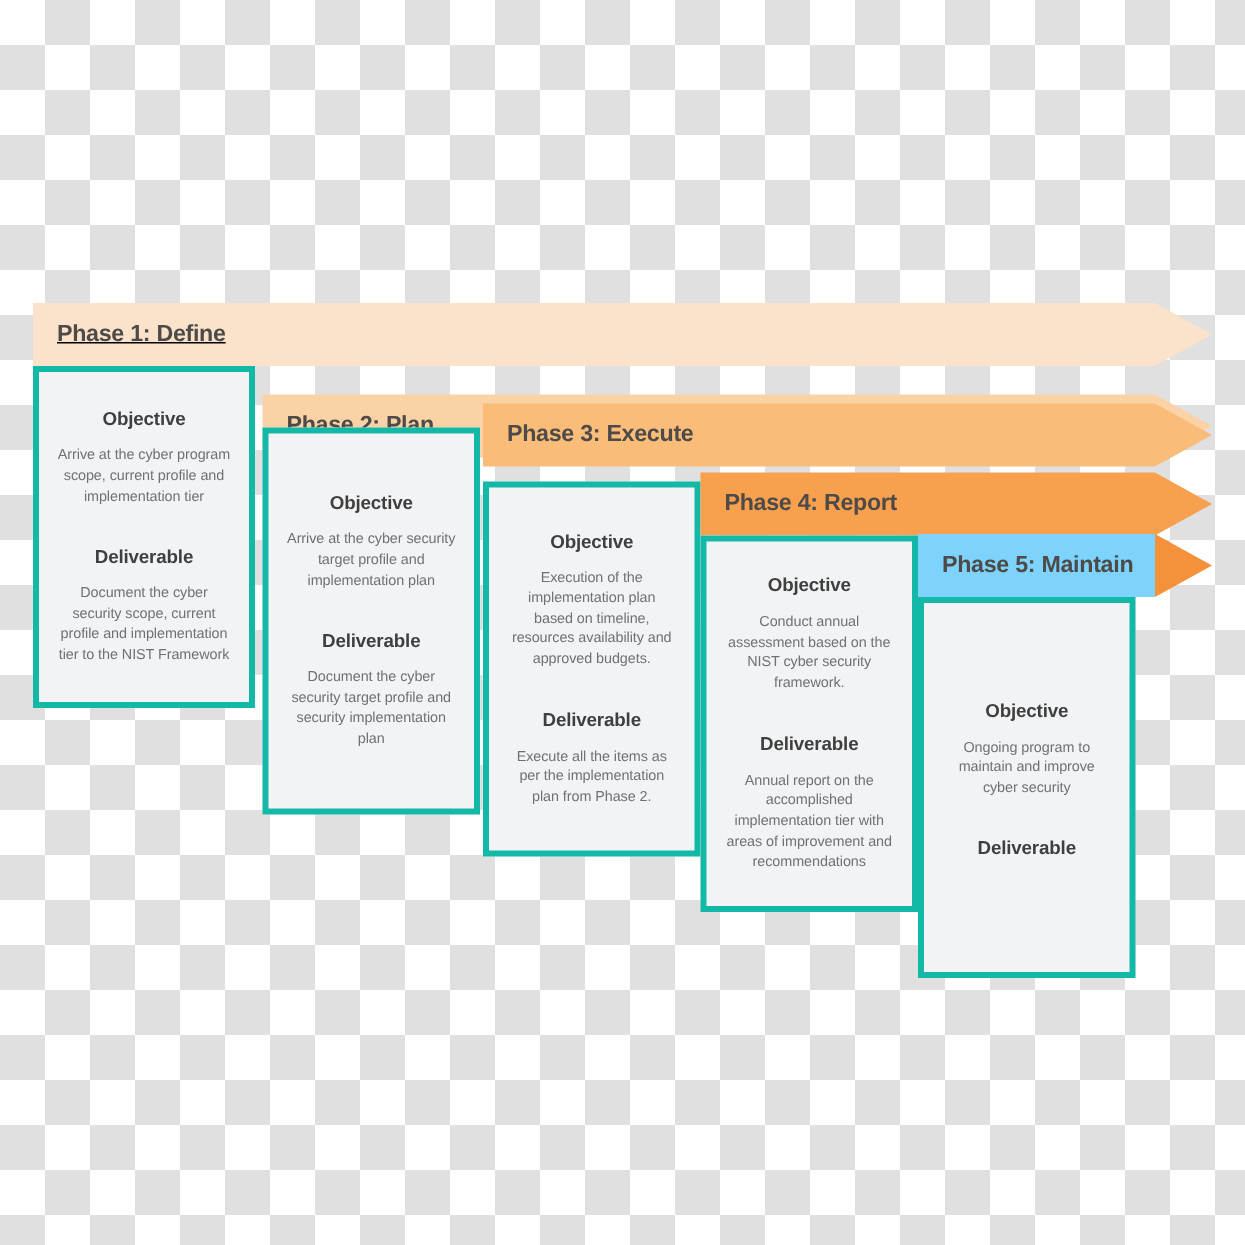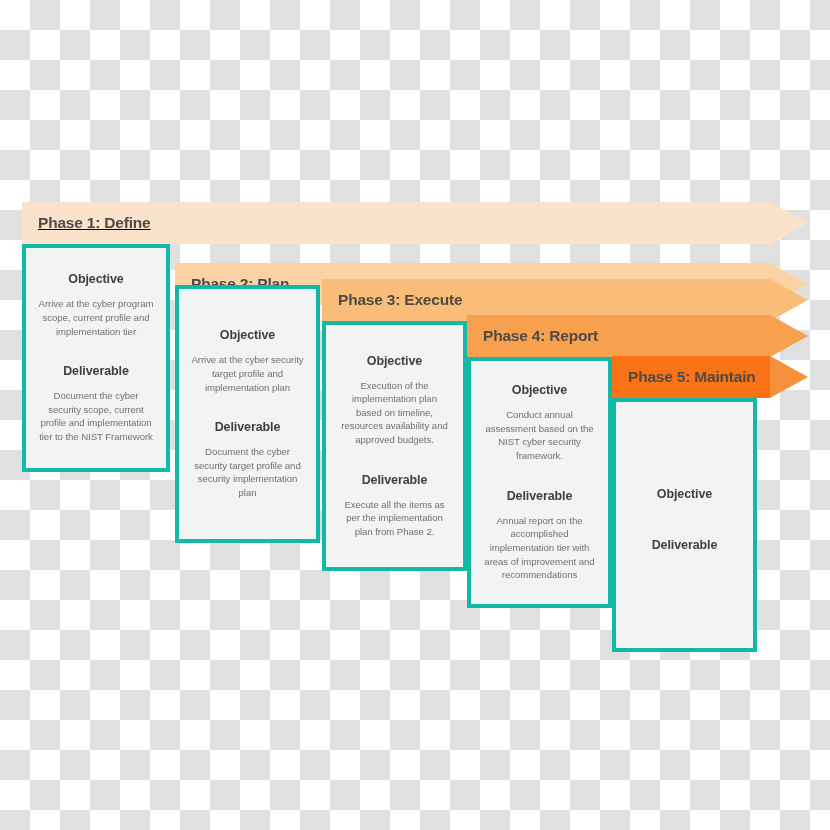--- a/index.html
+++ b/index.html
@@ -125,21 +125,21 @@
   <div class="phase-card" style="left:175px; top:285px; width:145px; height:258px;">
     <div class="card-inner">
       <div class="sec-head">Objective</div>
       <p class="sec-body">Arrive at the cyber security target profile and implementation plan</p>
       <div class="sec-gap"></div>
       <div class="sec-head">Deliverable</div>
       <p class="sec-body">Document the cyber security target profile and security implementation plan</p>
     </div>
   </div>
 
-  <div class="phase-bar" style="left:322px; top:279px; width:486px; height:42px;">
+  <div class="phase-bar" style="left:322px; top:269px; width:486px; height:42px;">
     <div class="phase-bar-body" style="background:#F9BC79;">
       <span class="phase-title">Phase 3: Execute</span>
     </div>
     <div class="phase-bar-tip" style="background:#F9BC79;"></div>
   </div>
 
   <div class="phase-card" style="left:322px; top:321px; width:145px; height:250px;">
     <div class="card-inner">
       <div class="sec-head">Objective</div>
       <p class="sec-body">Execution of the implementation plan based on timeline, resources availability and approved budgets.</p>
@@ -160,27 +160,28 @@
     <div class="card-inner">
       <div class="sec-head">Objective</div>
       <p class="sec-body">Conduct annual assessment based on the NIST cyber security framework.</p>
       <div class="sec-gap"></div>
       <div class="sec-head">Deliverable</div>
       <p class="sec-body">Annual report on the accomplished implementation tier with areas of improvement and recommendations</p>
     </div>
   </div>
 
   <div class="phase-bar" style="left:612px; top:356px; width:196px; height:42px;">
-    <div class="phase-bar-body" style="background:#f97316;">
+    <div class="phase-bar-body" style="background:#7dd3fc;">
       <span class="phase-title">Phase 5: Maintain</span>
     </div>
     <div class="phase-bar-tip" style="background:#F5903B;"></div>
   </div>
 
   <div class="phase-card" style="left:612px; top:398px; width:145px; height:254px;">
     <div class="card-inner">
       <div class="sec-head">Objective</div>
+      <p class="sec-body">Ongoing program to maintain and improve cyber security</p>
       <div class="sec-gap"></div>
       <div class="sec-head">Deliverable</div>
     </div>
   </div>
 
 </div>
 
 </body></html>

